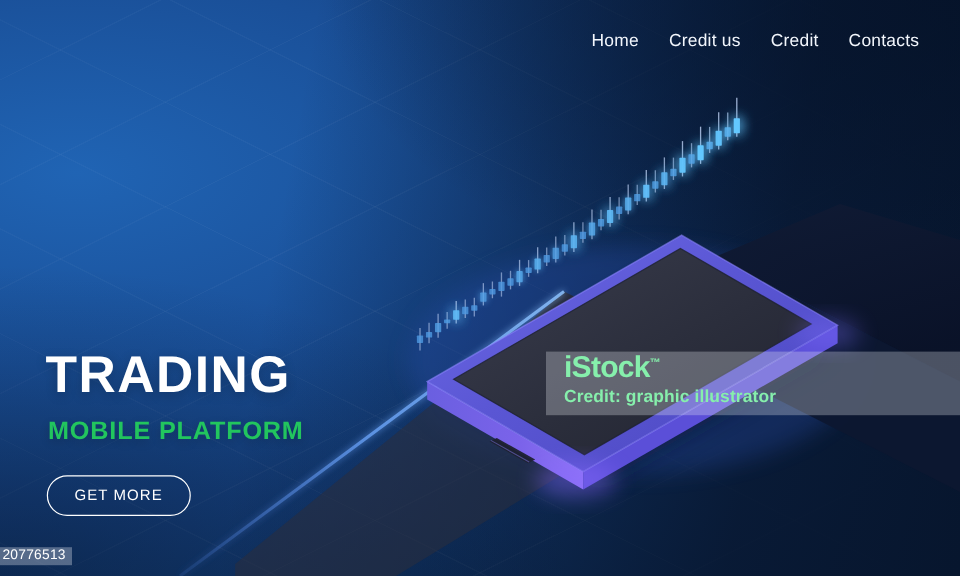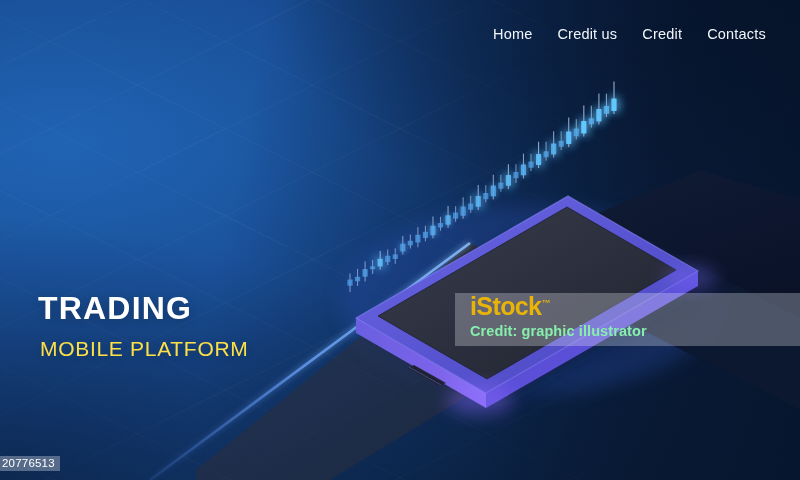--- a/index.html
+++ b/index.html
@@ -63,31 +63,31 @@
     letter-spacing: .2px;
     text-decoration: none;
     white-space: nowrap;
     cursor: pointer;
   }
 
   
   .hero { position: absolute; left: 38px; top: 292px; z-index: 40; }
   .hero-title {
     color: #ffffff;
-    font-size: 32px;
+    font-size: 43px;
     font-weight: bold;
     letter-spacing: 1.2px;
     line-height: 1;
     margin: 0;
     text-shadow: 0 2px 10px rgba(0,0,0,.22);
   }
   .hero-sub {
-    color: #fde047;
+    color: #22c55e;
     font-size: 21px;
-    font-weight: normal;
+    font-weight: bold;
     letter-spacing: .7px;
     margin: 13px 0 0 2px;
     text-shadow: 0 2px 8px rgba(0,0,0,.2);
   }
   .cta {
     margin: 24px 0 0 1px;
     display: inline-block;
     padding: 9px 22px;
     border: 1.6px solid #ffffff;
     border-radius: 20px;
@@ -110,21 +110,21 @@
   
   .wm-band {
     position: absolute;
     left: 455px; top: 293px;
     width: 345px; height: 53px;
     background: rgba(228,232,238,0.30);
     z-index: 50;
   }
   .wm-inner { position: absolute; left: 470px; top: 294px; z-index: 51; }
   .wm-logo {
-    color: #eab308;
+    color: #86efac;
     font-size: 25px;
     font-weight: bold;
     letter-spacing: -.6px;
     line-height: 1;
     position: relative;
     display: inline-block;
   }
   .wm-tm {
     font-size: 9px;
     vertical-align: super;
@@ -407,20 +407,21 @@
   <nav class="nav">
     <a class="nav-link">Home</a>
     <a class="nav-link">Credit us</a>
     <a class="nav-link">Credit</a>
     <a class="nav-link">Contacts</a>
   </nav>
 
   <div class="hero">
     <h1 class="hero-title">TRADING</h1>
     <div class="hero-sub">MOBILE PLATFORM</div>
+    <button class="cta">GET MORE</button>
   </div>
 
   <div class="wm-band"></div>
   <div class="wm-inner">
     <div class="wm-logo"><span>iStock</span><span class="wm-tm">™</span></div>
     <div class="wm-credit">Credit: graphic illustrator</div>
   </div>
   <div class="wm-id">20776513</div>
 
 </div>

